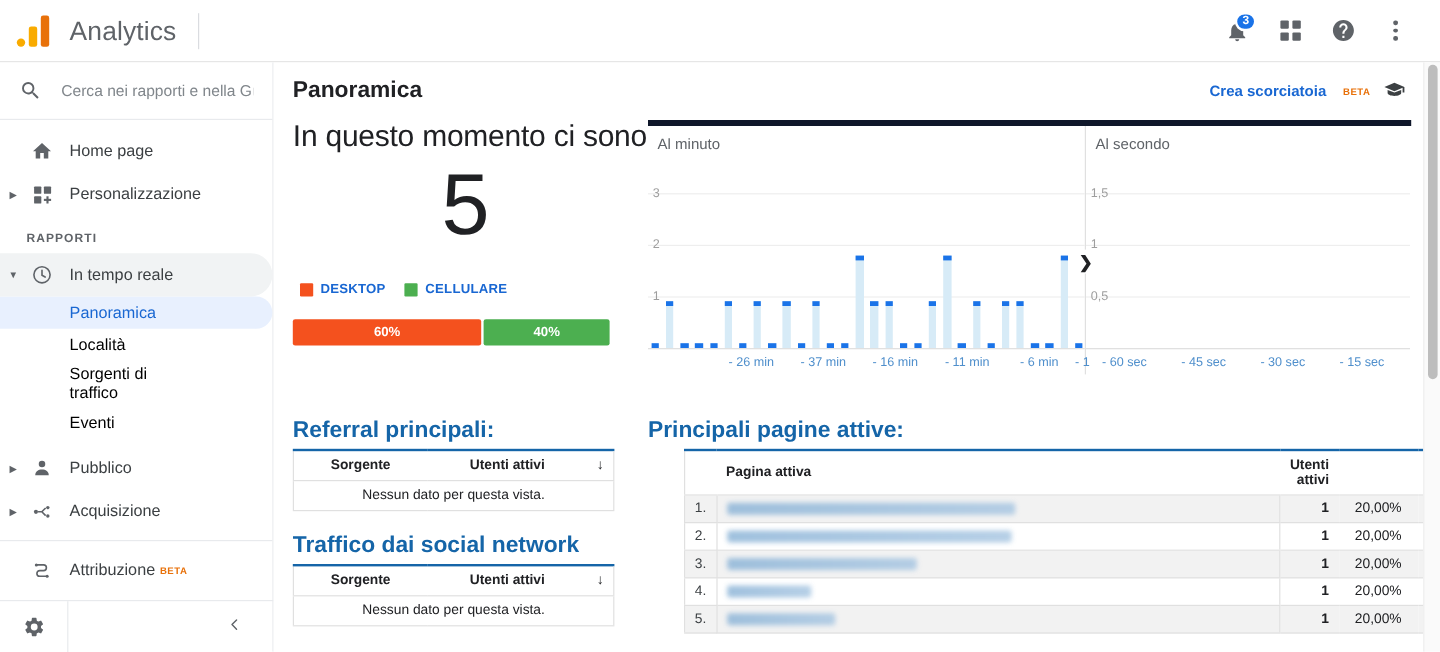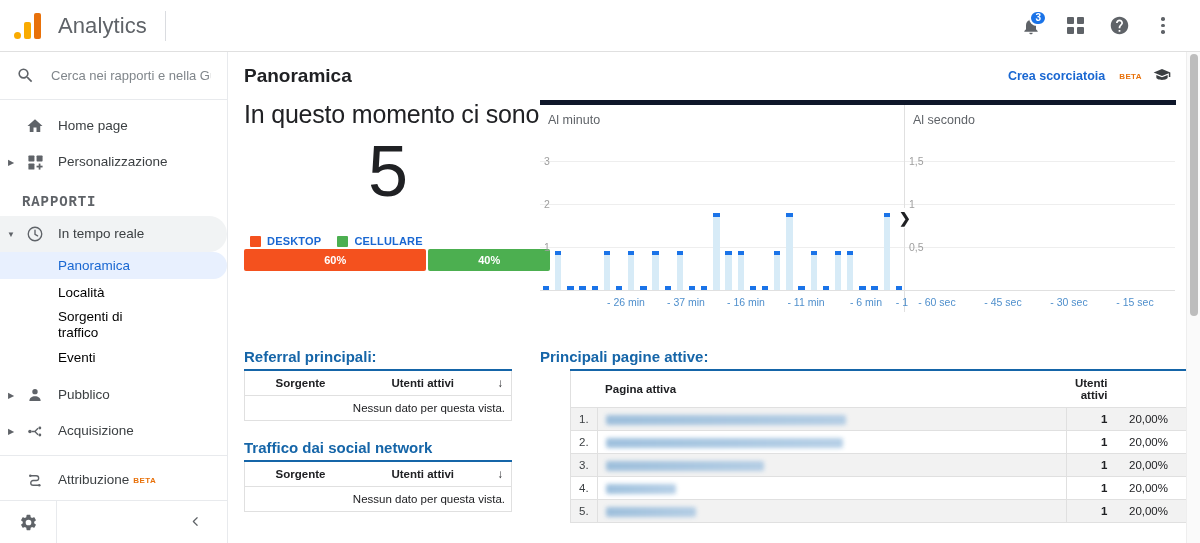--- a/index.html
+++ b/index.html
@@ -64,23 +64,22 @@
     padding-right: 14px; position: relative;
     border-top-right-radius: 18px; border-bottom-right-radius: 18px;
   }
   .nav-item.active-group { background: #f1f3f4; }
   .caret {
     width: 22px; text-align: center; font-size: 8px; color: #5f6368; flex: 0 0 22px;
   }
   .nav-icon { width: 26px; flex: 0 0 26px; display: flex; align-items: center; justify-content: center; color: #5f6368; }
   .nav-label { margin-left: 10px; line-height: 1.15; }
   .section-head {
-    font-size: 14px; color: #5f6368; letter-spacing: .9px; font-weight: bold;
+    font-size: 10px; color: #5f6368; letter-spacing: .9px; font-weight: bold;
     padding: 14px 0 6px 22px;
-    font-family: Liberation Mono, monospace;
   }
   .subitem {
     height: 27px; display: flex; align-items: center; padding-left: 58px;
     font-size: 13.5px; color: #000000; cursor: pointer;
     border-top-right-radius: 14px; border-bottom-right-radius: 14px;
   }
   .subitem.selected { background: #e8f0fe; color: #1967d2; }
   .nav-sep { height: 1px; background: #e8eaed; margin: 6px 0; }
   .beta-tag {
     font-size: 8px; color: #e8710a; font-weight: bold; vertical-align: super;
@@ -110,21 +109,21 @@
   .content { padding: 0 16px; position: relative; }
 
   
   .rt-panel { position: absolute; left: 16px; top: 0; width: 288px; }
   .rt-heading { font-size: 25px; color: #202124; font-weight: normal; letter-spacing: -.2px; white-space: nowrap;}
   .rt-number { font-size: 72px; color: #202124; text-align: center; line-height: 84px; font-weight: normal; }
   .rt-sub { font-size: 13px; color: #202124; text-align: center; margin-top: 2px; }
   .legend { display: flex; gap: 16px; margin-top: 22px; padding-left: 6px; align-items: center; }
   .legend-item { display: flex; align-items: center; gap: 6px; font-size: 11px; font-weight: bold; color: #1967d2; letter-spacing: .2px; }
   .sw { width: 11px; height: 11px; border-radius: 1px; display: block; }
-  .device-bar { display: flex; margin-top: 2px; height: 22px; width: 306px; }
+  .device-bar { display: flex; margin-top: 19px; height: 22px; width: 264px; }
   .device-seg {
     display: flex; align-items: center; justify-content: center;
     color: #fff; font-size: 11px; font-weight: bold;
     border-radius: 2px;
   }
 
   
   .pv-panel { position: absolute; left: 312px; top: 0; width: 636px; }
   .pv-title { font-size: 15px; color: #202124; margin-bottom: 6px; }
   .charts-wrap { display: flex; border-top: 5px solid #0f172a; position: relative; }
@@ -140,28 +139,28 @@
   .xtick { position: absolute; bottom: 4px; font-size: 10.5px; color: #4f8fcc; transform: translateX(-50%); white-space: nowrap; }
   .chart-baseline { position: absolute; left: 0; right: 0; bottom: 21px; height: 1px; background: #e0e0e0; }
   .expand-arrow {
     position: absolute; left: 358px; top: 103px; color: #202124; font-size: 14px;
     font-weight: bold; cursor: pointer; z-index: 5; background: #fff; padding: 2px 1px;
   }
 
   
   .left-tables { position: absolute; left: 16px; top: 248px; width: 268px; }
   .right-table { position: absolute; left: 312px; top: 248px; width: 636px; }
-  .tbl-title { font-size: 15px; font-weight: bold; color: #1565a8; margin-bottom: 4px; }
+  .tbl-title { font-size: 19px; font-weight: bold; color: #1565a8; margin-bottom: 4px; }
   .tbl { width: 100%; border-collapse: collapse; border: 1px solid #e0e0e0; border-top: 2px solid #1565a8; }
   .tbl th {
     font-size: 11.5px; color: #202124; font-weight: bold; padding: 6px 6px;
     border-bottom: 1px solid #e0e0e0; background: #fff; text-align: center;
   }
   .tbl td {
-    font-size: 11.5px; color: #202124; padding: 6px 6px; text-align: right;
+    font-size: 11.5px; color: #202124; padding: 6px 6px; text-align: center;
     border-bottom: 1px solid #e0e0e0;
   }
   .empty-cell { color: #3c4043; font-size: 11.5px; }
   .arrow-cell { width: 22px; color: #3c4043; }
 
   .ptbl { width: 100%; border-collapse: collapse; border: 1px solid #e0e0e0; border-top: 2px solid #1565a8; margin-left: 30px; }
   .ptbl th {
     font-size: 11.5px; color: #202124; font-weight: bold; padding: 6px 8px;
     border-bottom: 1px solid #e0e0e0; text-align: left;
   }

